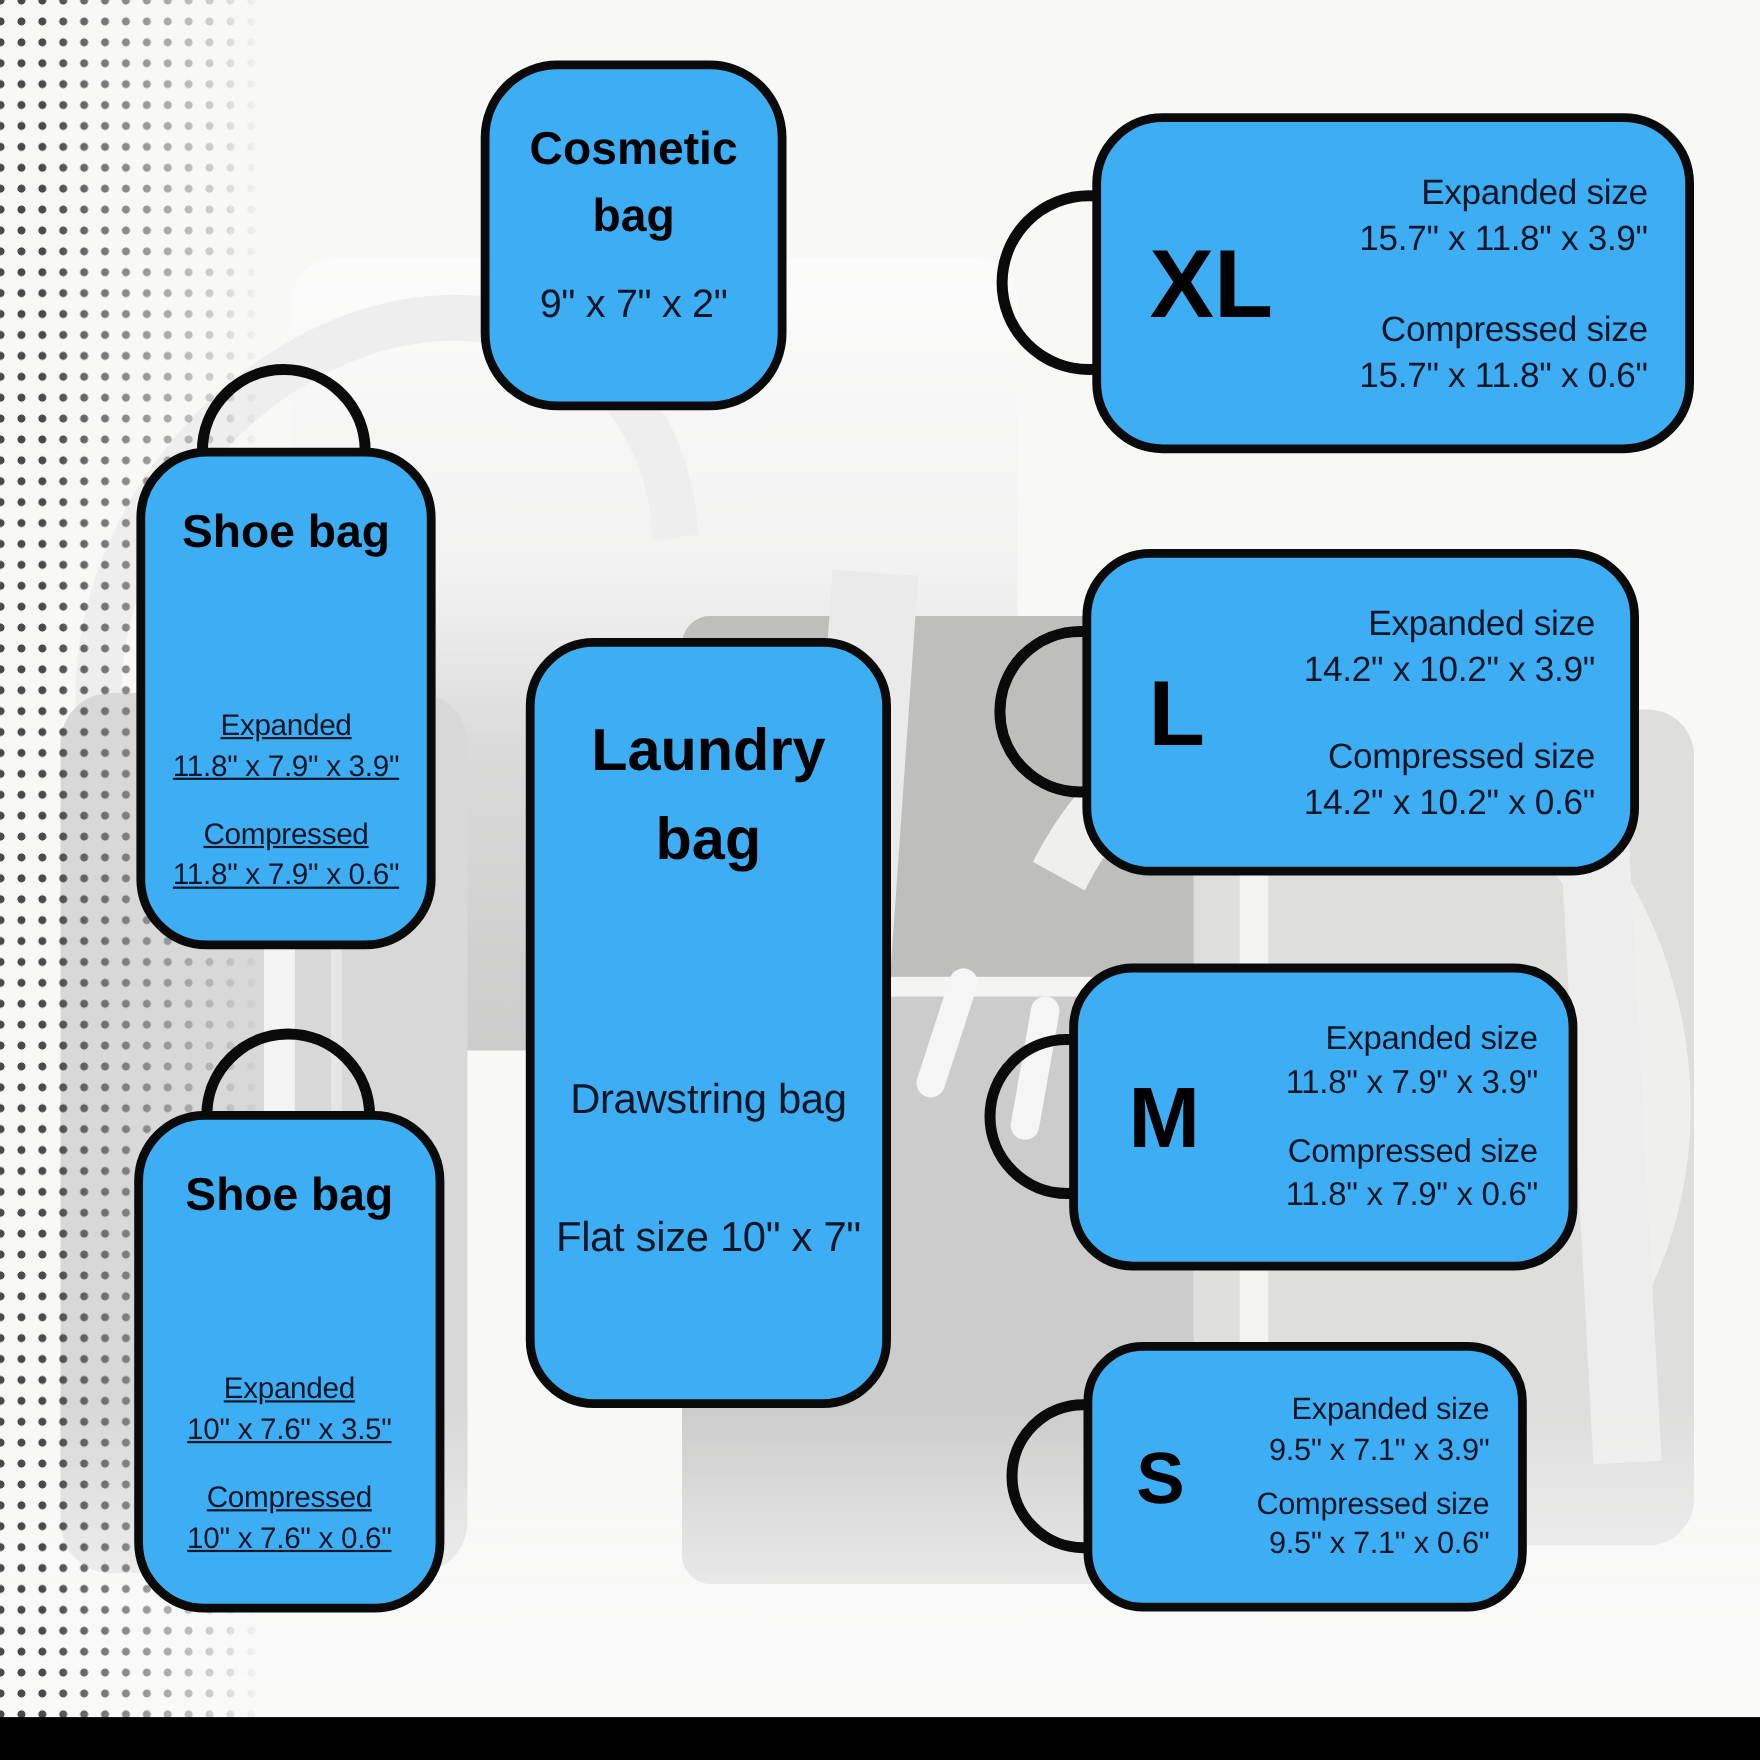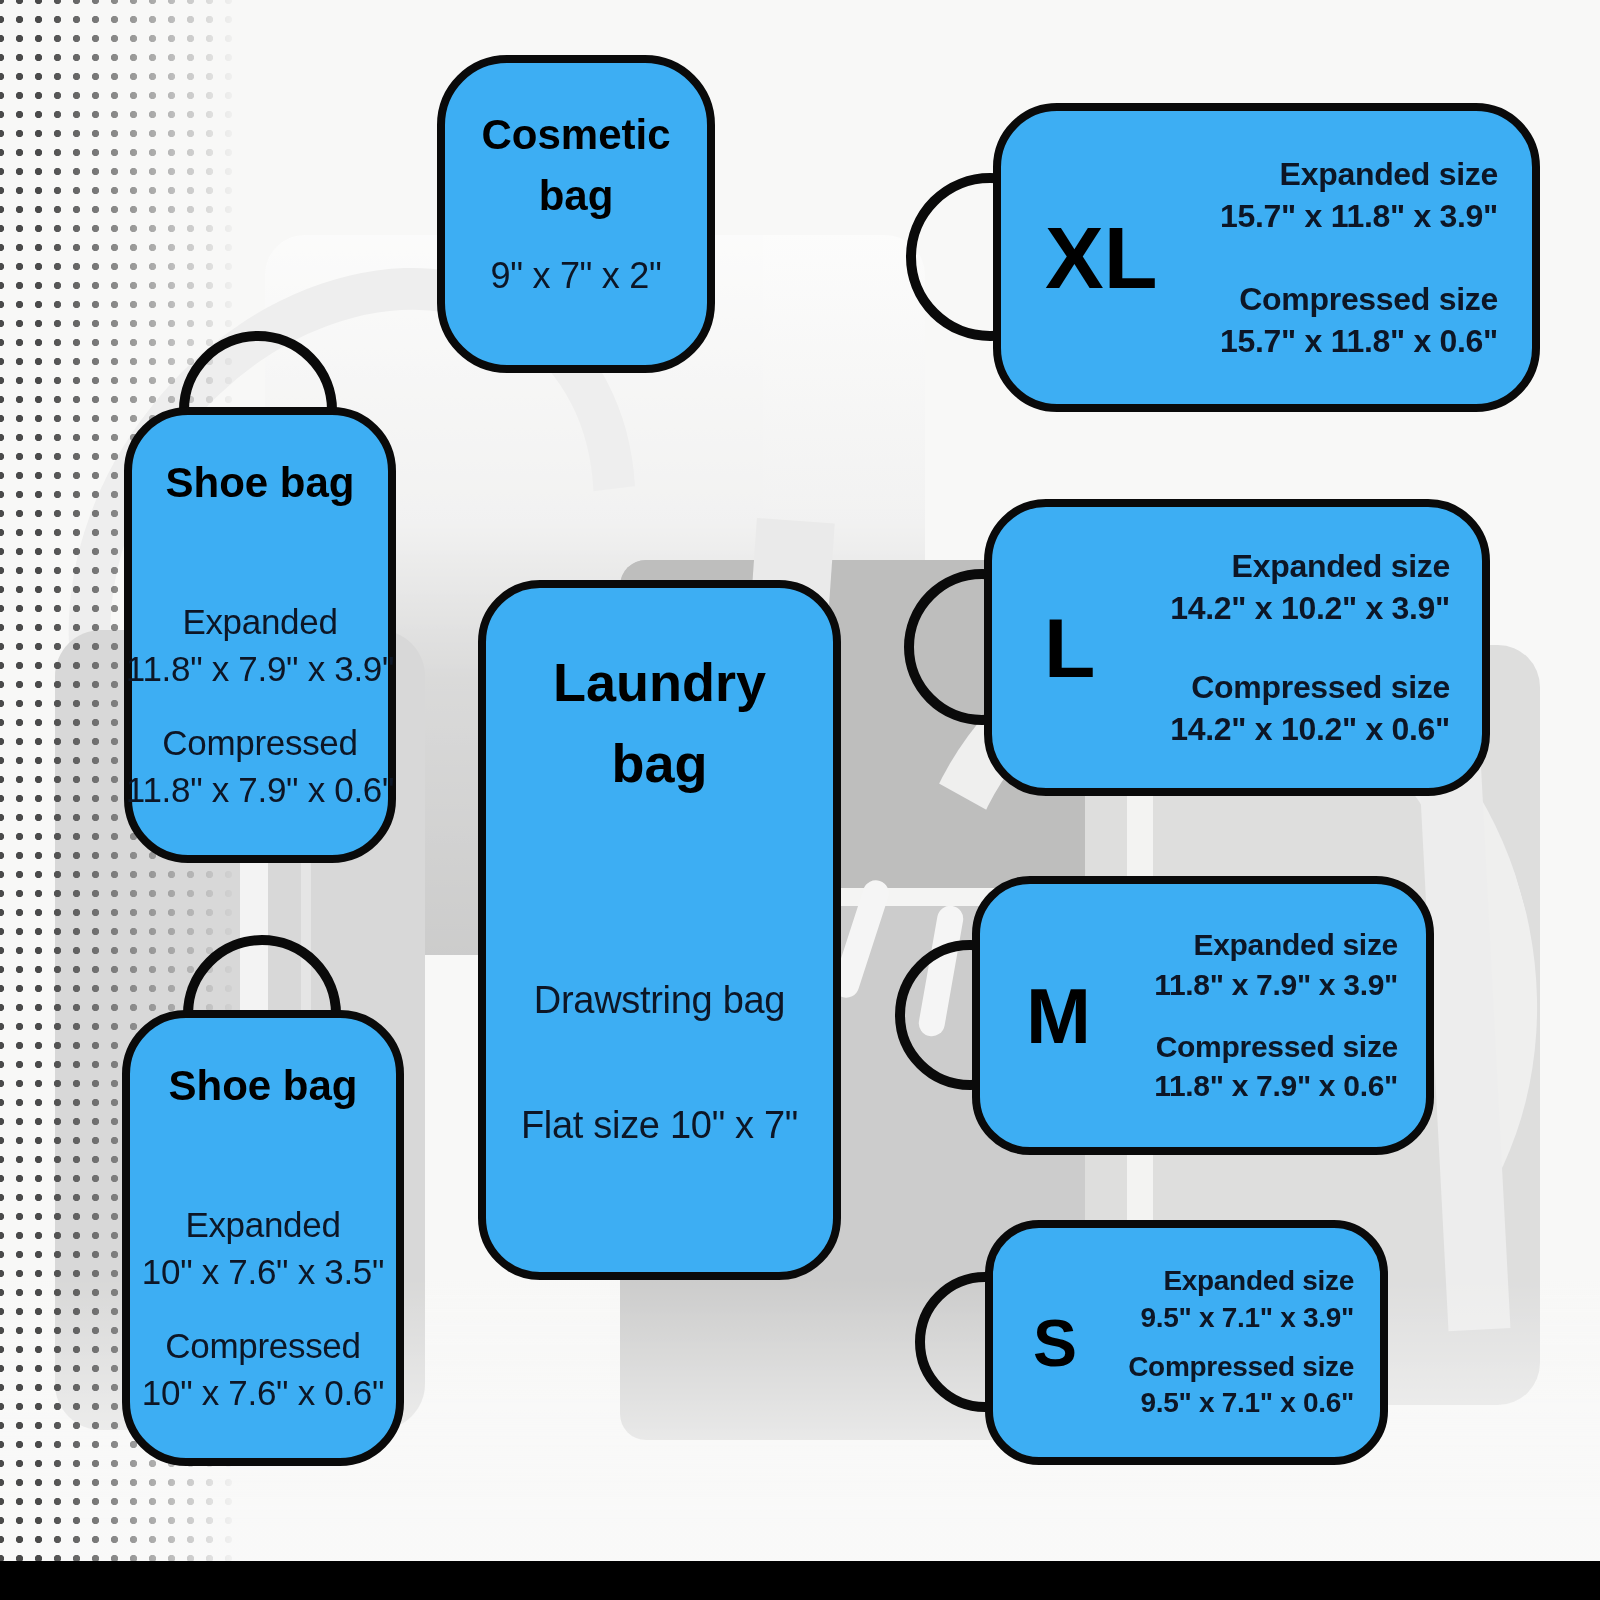--- a/index.html
+++ b/index.html
@@ -62,31 +62,31 @@
   .spacer{flex:1;}
 
   #tag-cosmetic{left:437px;top:55px;width:278px;height:318px;border-radius:70px;padding:42px 8px 30px;align-items:center;}
   #tag-cosmetic .tag-heading{font-size:42px;line-height:1.45;}
   #tag-cosmetic .cosmetic-size{margin-top:28px;font-size:36px;}
 
   .shoe-tag{border-radius:64px;padding:44px 20px 42px;}
   #tag-shoe1{left:124px;top:407px;width:272px;height:456px;}
   #tag-shoe2{left:122px;top:1010px;width:282px;height:456px;}
   .shoe-tag .tag-heading{font-size:42px;}
-  .shoe-tag .dim-line{font-size:35px;line-height:1.35;}
+  .shoe-tag .dim-line{font-size:27px;line-height:1.35;text-decoration:underline;}
   .shoe-block + .shoe-block{margin-top:26px;}
 
-  #tag-laundry{left:478px;top:580px;width:363px;height:700px;border-radius:62px;padding:54px 8px 56px;}
+  #tag-laundry{left:478px;top:580px;width:332px;height:700px;border-radius:62px;padding:54px 8px 56px;}
   #tag-laundry .tag-heading{font-size:54px;line-height:1.5;}
   #tag-laundry .dim-line{font-size:38px;margin-top:36px;}
   #tag-laundry .gap{height:46px;}
 
   .size-tag{flex-direction:row;align-items:center;}
   .size-letter{font-weight:bold;color:#000;line-height:1;}
-  .size-info{flex:1;display:flex;flex-direction:column;text-align:right;font-weight:bold;}
+  .size-info{flex:1;display:flex;flex-direction:column;text-align:right;}
   .size-info .dim-line{text-align:right;}
   .size-block .dim-line{line-height:1.32;}
 
   #tag-xl{left:993px;top:103px;width:547px;height:309px;border-radius:64px;padding:0 34px 0 44px;}
   #tag-xl .size-letter{font-size:88px;}
   #tag-xl .size-info{gap:40px;font-size:32px;}
 
   #tag-l{left:984px;top:499px;width:506px;height:297px;border-radius:62px;padding:0 32px 0 52px;}
   #tag-l .size-letter{font-size:84px;}
   #tag-l .size-info{gap:36px;font-size:32px;}

